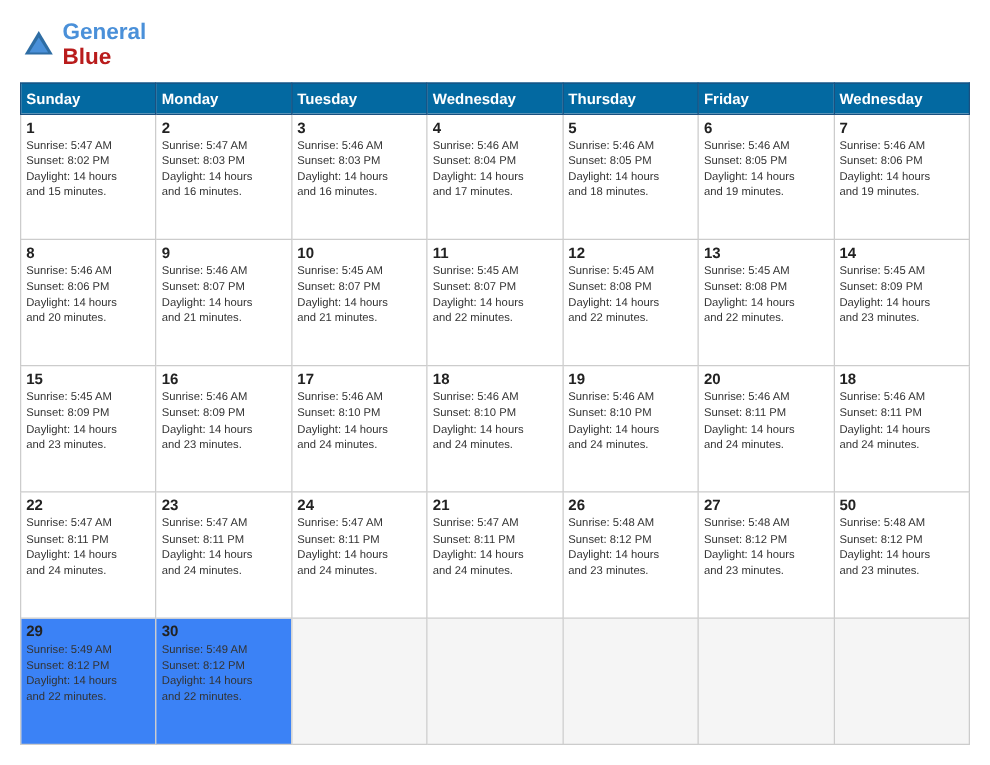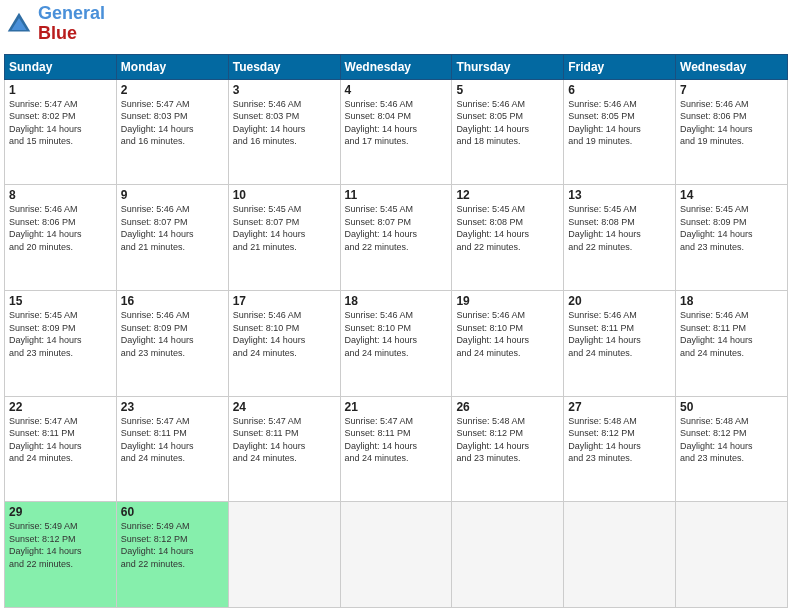--- a/index.html
+++ b/index.html
@@ -6,21 +6,21 @@
     body {
       width: 792px;
       height: 612px;
       font-family: Arial, sans-serif;
       background: #fff;
       overflow: hidden;
     }
     .page {
       width: 792px;
       height: 612px;
-      padding: 4px;
+      padding: 16px;
       display: flex;
       flex-direction: column;
     }
     .header {
       display: flex;
       justify-content: space-between;
       align-items: flex-start;
       margin-bottom: 10px;
     }
     .logo {
@@ -78,21 +78,21 @@
       height: 85px;
       background: #fff;
     }
     .calendar tbody tr td.empty {
       background: #f5f5f5;
     }
     .calendar tbody tr:last-child td {
       background: #f5f5f5;
     }
     .calendar tbody tr:last-child td.has-data {
-      background: #86efac;
+      background: #3b82f6;
     }
     .day-num {
       font-size: 12px;
       font-weight: bold;
       display: block;
       margin-bottom: 1px;
     }
     .day-info {
       font-size: 9px;
       line-height: 1.4;
@@ -335,21 +335,21 @@
         </tr>
         <tr>
           <td class="has-data">
             <span class="day-num">29</span>
             <div class="day-info" style="white-space: pre-line;">Sunrise: 5:49 AM
 Sunset: 8:12 PM
 Daylight: 14 hours
 and 22 minutes.</div>
           </td>
           <td class="has-data">
-            <span class="day-num">60</span>
+            <span class="day-num">30</span>
             <div class="day-info" style="white-space: pre-line;">Sunrise: 5:49 AM
 Sunset: 8:12 PM
 Daylight: 14 hours
 and 22 minutes.</div>
           </td>
           <td class="empty"></td>
           <td class="empty"></td>
           <td class="empty"></td>
           <td class="empty"></td>
           <td class="empty"></td>

